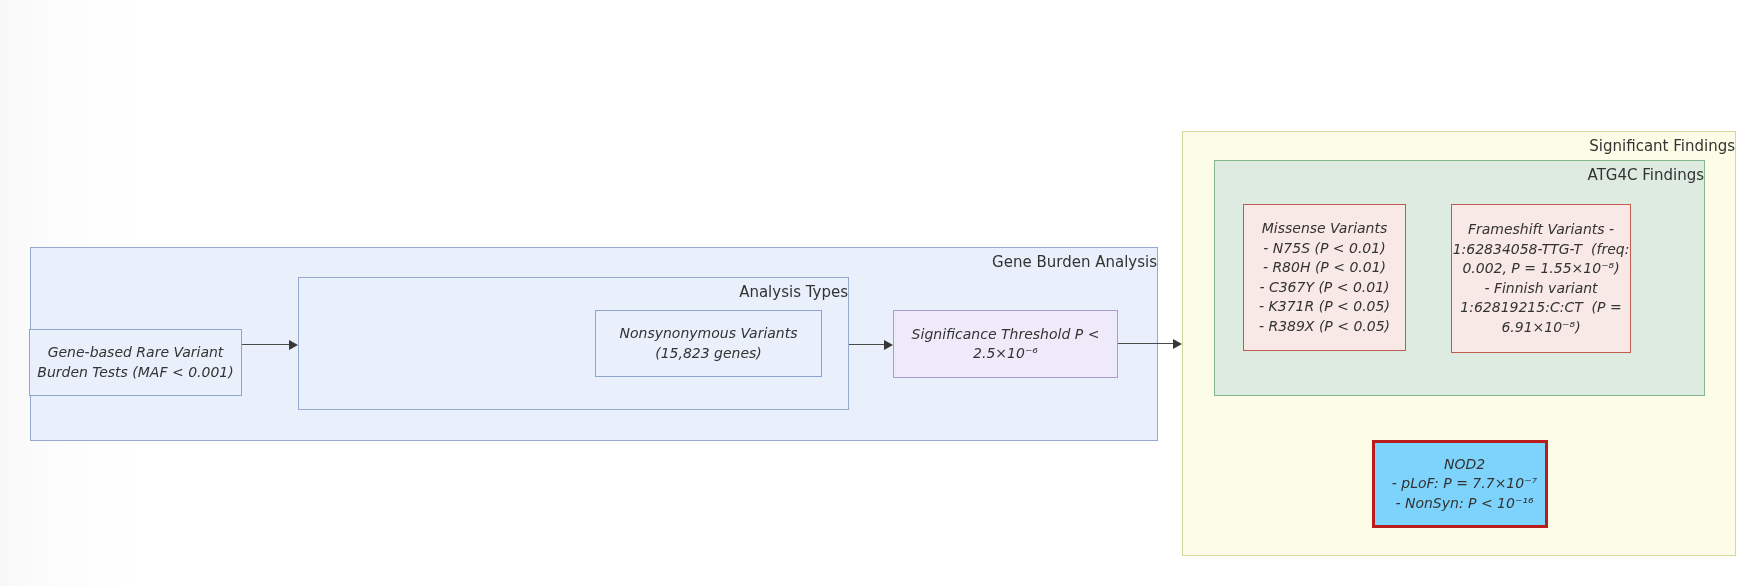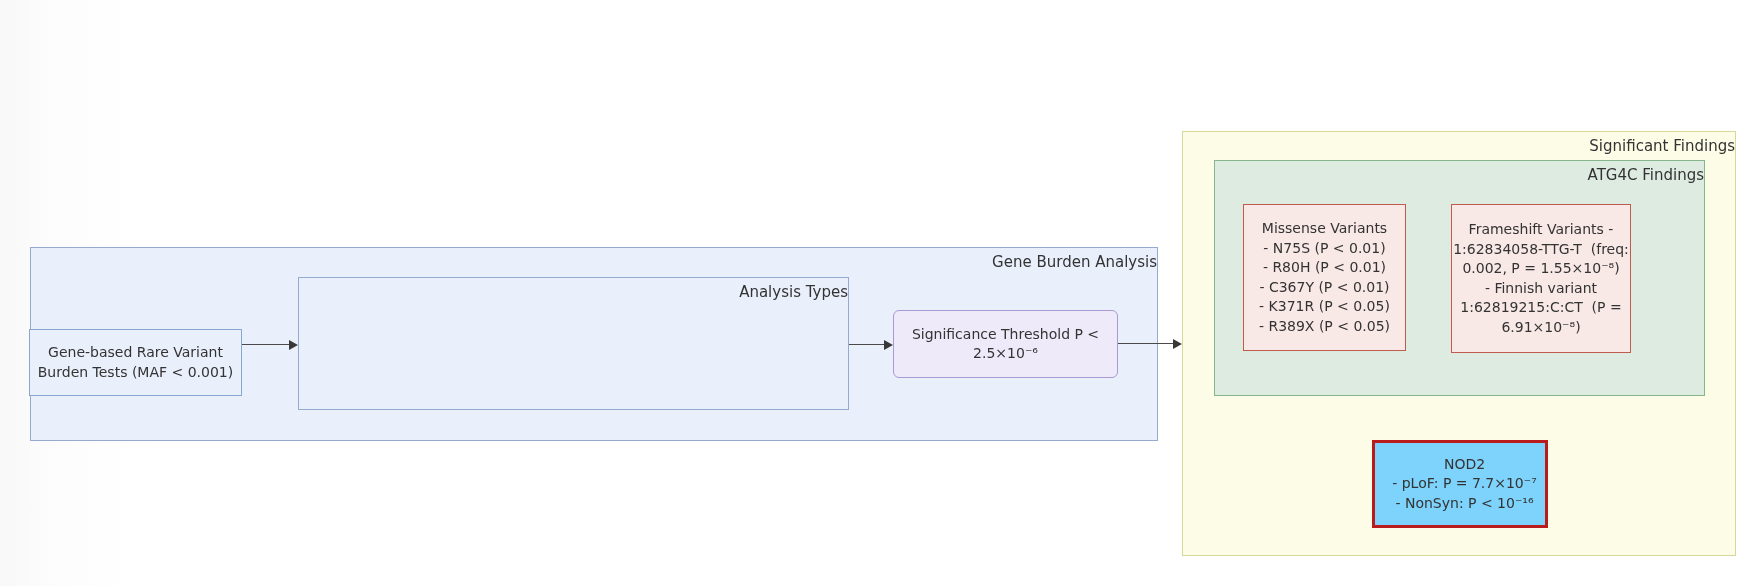--- a/index.html
+++ b/index.html
@@ -35,21 +35,21 @@
     position: absolute;
     box-sizing: border-box;
     display: flex;
     flex-direction: column;
     align-items: center;
     justify-content: center;
     text-align: center;
     font-size: 14px;
     line-height: 19.5px;
   }
-  .node .line { white-space: pre; }
+  .node .line { white-space: pre; font-style: italic; }
   .node.blue   { background: #e9effb; border: 1px solid #8aa6cf; }
   .node.purple { background: #efeaf9; border: 1px solid #a89bd1; }
   .node.pink   { background: #f8e8e6; border: 1px solid #c05b50; }
   .node.gold   { background: #7dd3fc; border: 3px solid #b91c1c; padding-left: 9px; }
   .arrow { position: absolute; height: 11px; }
   .arrow .arrow-line {
     position: absolute;
     left: 0; right: 8px; top: 4.8px;
     height: 1.5px;
     background: #4a4a4a;
@@ -77,22 +77,26 @@
   <div class="cluster blue" style="left:298px; top:277px; width:551px; height:133px;">
     <div class="cluster-label">Analysis Types</div>
   </div>
 
   <div class="node blue" style="left:29px; top:329px; width:213px; height:67px;">
     <div class="line">Gene-based Rare Variant</div>
     <div class="line">Burden Tests (MAF &lt; 0.001)</div>
   </div>
 
 
+  <div class="node blue" style="left:595px; top:310px; width:227px; height:67px;">
+    <div class="line">Nonsynonymous Variants</div>
+    <div class="line">(15,823 genes)</div>
+  </div>
 
-  <div class="node purple" style="left:893px; top:310px; width:225px; height:68px;border-radius:6px;">
+  <div class="node purple" style="left:893px; top:310px; width:225px; height:68px;">
     <div class="line">Significance Threshold P &lt;</div>
     <div class="line">2.5×10⁻⁶</div>
   </div>
 
   <div class="cluster yellow" style="left:1182px; top:131px; width:554px; height:425px;">
     <div class="cluster-label">Significant Findings</div>
   </div>
 
   <div class="cluster green" style="left:1214px; top:160px; width:491px; height:236px;">
     <div class="cluster-label">ATG4C Findings</div>

